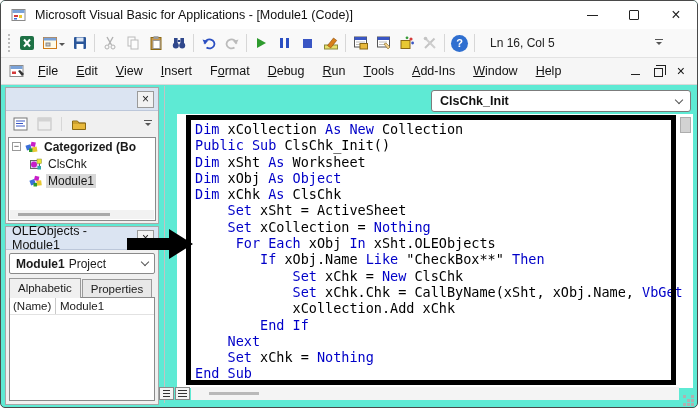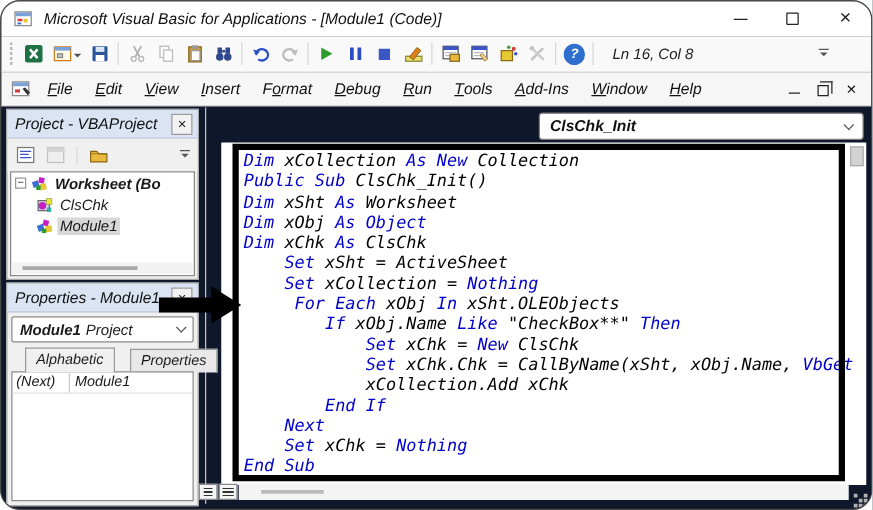--- a/index.html
+++ b/index.html
@@ -1,18 +1,18 @@
 <!DOCTYPE html>
 <html style="--kw: #0000c8;"><head>
 <meta charset="utf-8">
 <style>
   html,body{margin:0;padding:0;background:#fff;font-family:"Liberation Sans",sans-serif;}
   *{box-sizing:border-box;}
-  .window{position:relative;width:698px;height:408px;background:#0f172a;border:1px solid #4a4a4a;
-    border-radius:16px;overflow:hidden;font-size:12px;color:#1a1a1a;font-style:italic;}
+  .window{position:relative;width:698px;height:408px;background:#5eead4;border:1px solid #4a4a4a;
+    border-radius:5px;overflow:hidden;font-size:12px;color:#1a1a1a;}
   
   .titlebar{position:absolute;left:0;top:0;width:100%;height:28px;background:#fff;display:flex;align-items:center;}
   .app-icon{margin:0 8px 0 10px;display:inline-flex;}
   .title-text{font-size:12.5px;color:#111;white-space:nowrap;}
   .win-controls{margin-left:auto;display:flex;height:100%;}
   .win-btn{width:42px;height:100%;display:flex;align-items:center;justify-content:center;font-size:14px;color:#222;}
   .glyph-min{display:block;width:11px;border-top:1.2px solid #222;}
   .glyph-max{display:block;width:10px;height:10px;border:1.2px solid #222;border-radius:1px;}
   .glyph-close{font-size:16px;line-height:1;}
   
@@ -62,21 +62,21 @@
   .tree-label.bold{font-weight:bold;}
   .tree-label.selected{background:#d8d8d8;}
   .tree-hscroll{position:absolute;left:1px;right:1px;bottom:1px;height:9px;background:#f2f2f2;}
   .tree-hthumb{position:absolute;left:8px;top:3px;width:92px;height:3px;background:#a9a9a9;}
   #properties-panel{top:225px;height:179px;}
   .prop-combo{position:absolute;left:3px;right:3px;top:26px;height:21px;background:#fff;border:1px solid #8a8a8a;
     border-radius:2px;display:flex;align-items:center;padding:0 6px;font-size:12px;}
   .chev{width:6px;height:6px;border-right:1.4px solid #555;border-bottom:1.4px solid #555;
     transform:rotate(45deg);margin-left:auto;margin-top:-3px;}
   .prop-tabs{position:absolute;left:3px;top:51px;height:20px;display:flex;align-items:flex-end;font-size:11.5px;}
-  .ptab{padding:3px 8px;border:1px solid #9a9a9a;border-bottom:none;background:#e8e8e8;margin-right:1px;margin-left:11px;}
+  .ptab{padding:3px 8px;border:1px solid #9a9a9a;border-bottom:none;background:#e8e8e8;margin-right:1px;}
   .ptab.active{background:#f0f0f0;position:relative;z-index:2;padding-bottom:4px;}
   .prop-grid{position:absolute;left:3px;right:3px;top:70px;bottom:3px;background:#fff;border:1px solid #8a8a8a;font-size:11.5px;}
   .prop-row{display:flex;height:17px;align-items:center;border-bottom:1px solid #e2e2e2;}
   .prop-key{width:46px;padding-left:3px;border-right:1px solid #c9c9c9;height:100%;display:flex;align-items:center;}
   .prop-val{padding-left:4px;}
   
   .combo{position:absolute;top:89px;height:22px;background:#fff;border:1px solid #7c7c7c;border-radius:3px;
     display:flex;align-items:center;padding:0 8px;font-size:12.5px;font-weight:bold;color:#111;}
   #combo-general{left:176px;width:248px;}
   #combo-proc{left:430px;width:260px;}
@@ -244,21 +244,21 @@
           <path d="M3 13L12.5 3.5" stroke="#999" stroke-width="2"></path>
           <path d="M3.5 3.5L13 13" stroke="#aaa" stroke-width="2"></path>
           <circle cx="3.5" cy="3.5" r="1.8" fill="#999"></circle>
         </svg>
     </span>
     <span class="tsep"></span>
     <span class="tbtn">
         <span class="helpq">?</span>
       </span>
     <span class="tsep"></span>
-    <span class="lncol">Ln 16, Col 8</span>
+    <span class="lncol">Ln 16, Col 5</span>
     <span class="tb-overflow">
         <i></i>
         <span class="caret-s" style="margin:0;"></span>
       </span>
   </div>
 
   <div class="menubar">
     <span class="app-icon" style="margin:0 4px 0 3px;">
       <svg width="16" height="16">
           <rect x="1" y="2.5" width="13" height="11" fill="#fff" stroke="#8a8a8a"></rect>
@@ -284,21 +284,20 @@
       <span class="mdi-min"></span>
       <span class="restore"></span>
       <span class="mdi-close">×</span>
     </div>
   </div>
 
   <div class="vsplit"></div>
 
   <div class="panel" id="project-panel">
     <div class="panel-title">
-      <span>Project - VBAProject</span>
       <span class="panel-close">×</span>
     </div>
     <div class="proj-tools">
       <span class="ptool">
         <svg width="15" height="14">
             <rect x="1" y="1" width="13" height="12" fill="#fff" stroke="#777"></rect>
             <path d="M3 4h9M3 6.5h7M3 9h9" stroke="#3a56c4"></path>
           </svg>
       </span>
       <span class="ptool gray">
@@ -323,21 +322,21 @@
       <div class="tree-row">
         <span class="expander">−</span>
         <span class="tree-icon">
           <svg width="15" height="14">
               <rect x="2" y="5" width="5" height="5" fill="#3a6fd8" transform="rotate(-18 4 7)"></rect>
               <rect x="7" y="2" width="4.5" height="4.5" fill="#c81ec8" transform="rotate(12 9 4)"></rect>
               <rect x="8" y="7" width="5" height="5" fill="#e8c832" transform="rotate(-10 10 9)"></rect>
               <rect x="5" y="8.5" width="3.5" height="3.5" fill="#2e9b2e"></rect>
             </svg>
         </span>
-        <span class="tree-label bold">Worksheet (Bo</span>
+        <span class="tree-label bold">Categorized (Bo</span>
       </div>
       <div class="tree-row">
         <span class="tree-indent"></span>
         <span class="tree-icon">
           <svg width="15" height="14">
               <rect x="2.5" y="3.5" width="9" height="8" fill="#dcdcf2" stroke="#666"></rect>
               <circle cx="6" cy="7.5" r="3" fill="#c81ec8"></circle>
               <rect x="9" y="2" width="4.5" height="4.5" fill="#e8e832" stroke="#8a8a3a" stroke-width=".5"></rect>
               <rect x="9.5" y="9" width="3.5" height="3.5" fill="#2ea8a8"></rect>
             </svg>
@@ -357,35 +356,35 @@
         <span class="tree-label selected">Module1</span>
       </div>
       <div class="tree-hscroll">
         <div class="tree-hthumb"></div>
       </div>
     </div>
   </div>
 
   <div class="panel" id="properties-panel">
     <div class="panel-title">
-      <span>Properties - Module1</span>
+      <span>OLEObjects - Module1</span>
       <span class="panel-close">×</span>
     </div>
     <div class="prop-combo">
       <span style="font-weight:bold;">Module1</span>
       <span style="margin-left:4px;">Project</span>
       <span class="chev"></span>
     </div>
     <div class="prop-tabs">
       <span class="ptab active">Alphabetic</span>
       <span class="ptab">Properties</span>
     </div>
     <div class="prop-grid">
       <div class="prop-row">
-        <span class="prop-key">(Next)</span>
+        <span class="prop-key">(Name)</span>
         <span class="prop-val">Module1</span>
       </div>
     </div>
   </div>
 
   <div class="combo" id="combo-proc">
     <span>ClsChk_Init</span>
     <span class="chev"></span>
   </div>
 

